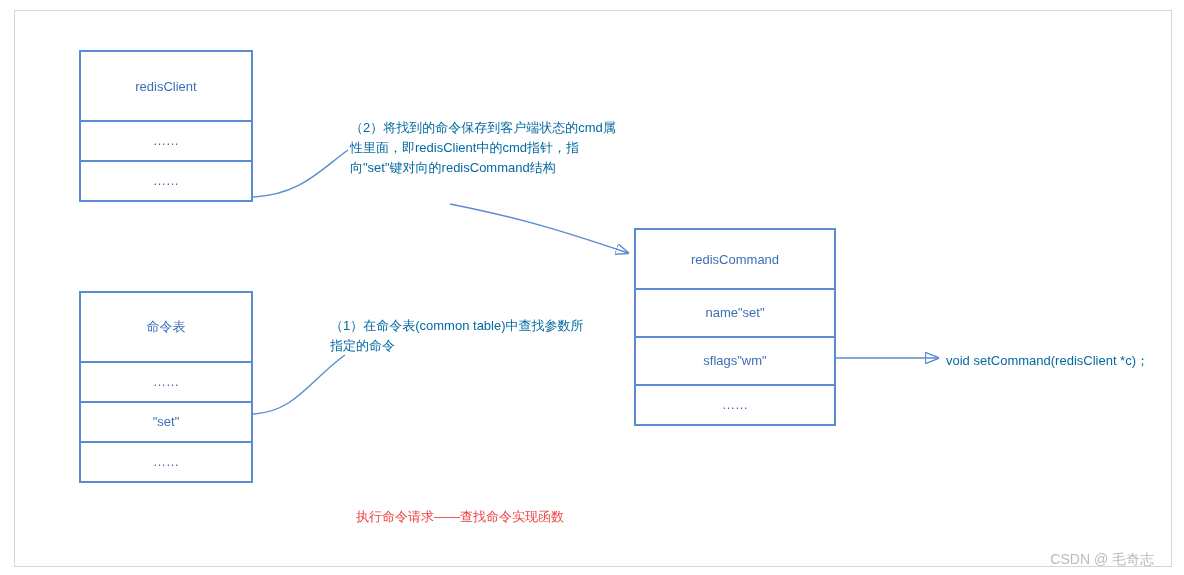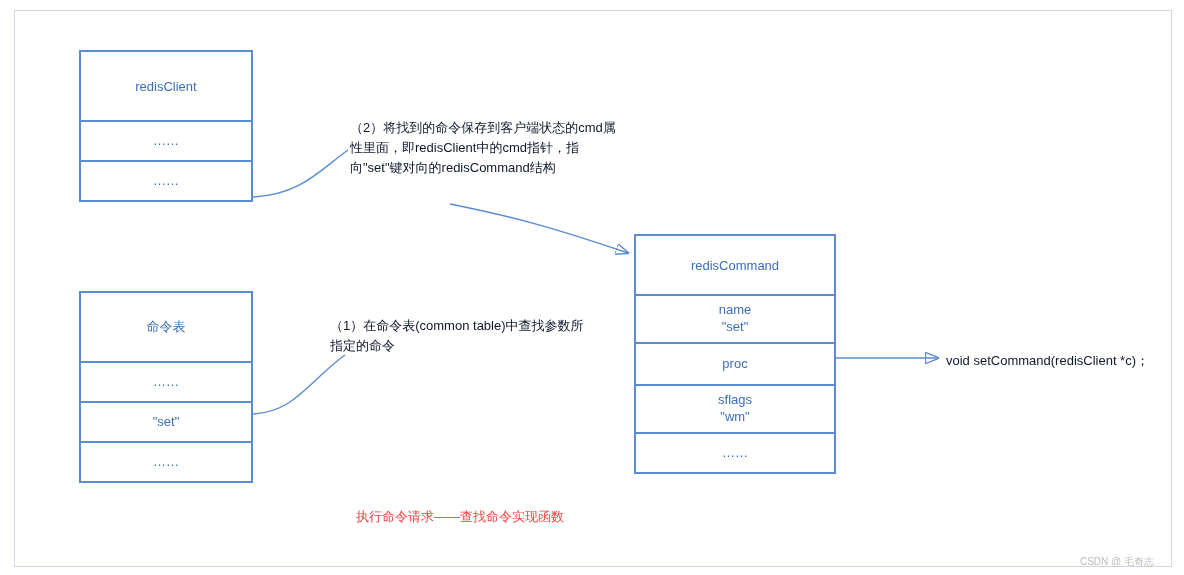--- a/index.html
+++ b/index.html
@@ -1,23 +1,23 @@
 <!DOCTYPE html>
 <html><head>
 <meta charset="utf-8">
 <style>
   html,body{margin:0;padding:0;width:1184px;height:575px;background:#fff;font-family:"Microsoft YaHei",Arial,sans-serif;font-size:13px;color:#3b6fb6;}
   .frame{position:absolute;left:14px;top:10px;width:1156px;height:555px;border:1px solid #d0d7e2;}
   .box-table{position:absolute;border:1px solid #5b8bd0;border-collapse:collapse;}
   .box-table .title{height:60px;text-align:center;padding:4px 8px;border:1px solid #5b8bd0;display:flex;align-items:center;justify-content:center;}
   .box-table .row{height:34px;text-align:center;padding:2px 8px;border:1px solid #5b8bd0;display:flex;align-items:center;justify-content:center;line-height:1.3;}
-  .box-table .row.two{height:42px;flex-direction:column;text-align:center;}
-  .annot{position:absolute;color:#0f172a;line-height:1.55;}
+  .box-table .row.two{height:42px;flex-direction:row;text-align:center;}
+  .annot{position:absolute;color:#0369a1;line-height:1.55;}
   .caption{position:absolute;color:#ef4444;}
-  .watermark{position:absolute;right:30px;bottom:6px;color:#bbb;font-size:10px;}
+  .watermark{position:absolute;right:30px;bottom:6px;color:#bbb;font-size:14px;}
   svg.arrows{position:absolute;left:0;top:0;width:1184px;height:575px;pointer-events:none;}
   svg.arrows path,svg.arrows line{stroke:#5b8bd0;fill:none;}
 </style>
 </head>
 <body>
 
 <div class="frame"></div>
 
 <div class="box-table" style="left:79px;top:50px;width:172px;">
   <div class="title">redisClient</div>
@@ -25,28 +25,25 @@
   <div class="row">……</div>
 </div>
 
 <div class="box-table" style="left:79px;top:291px;width:172px;">
   <div class="title">命令表</div>
   <div class="row">……</div>
   <div class="row">"set"</div>
   <div class="row">……</div>
 </div>
 
-<div class="box-table" style="left:634px;top:234px;width:200px;">
+<div class="box-table" style="left:634px;top:228px;width:200px;">
   <div class="title" style="height:50px">redisCommand</div>
   <div class="row two">
     <span>name</span>
     <span>"set"</span>
-  </div>
-  <div class="row" style="height:36px">
-    <span>proc</span>
   </div>
   <div class="row two">
     <span>sflags</span>
     <span>"wm"</span>
   </div>
   <div class="row">
     <span>……</span>
   </div>
 </div>
 

